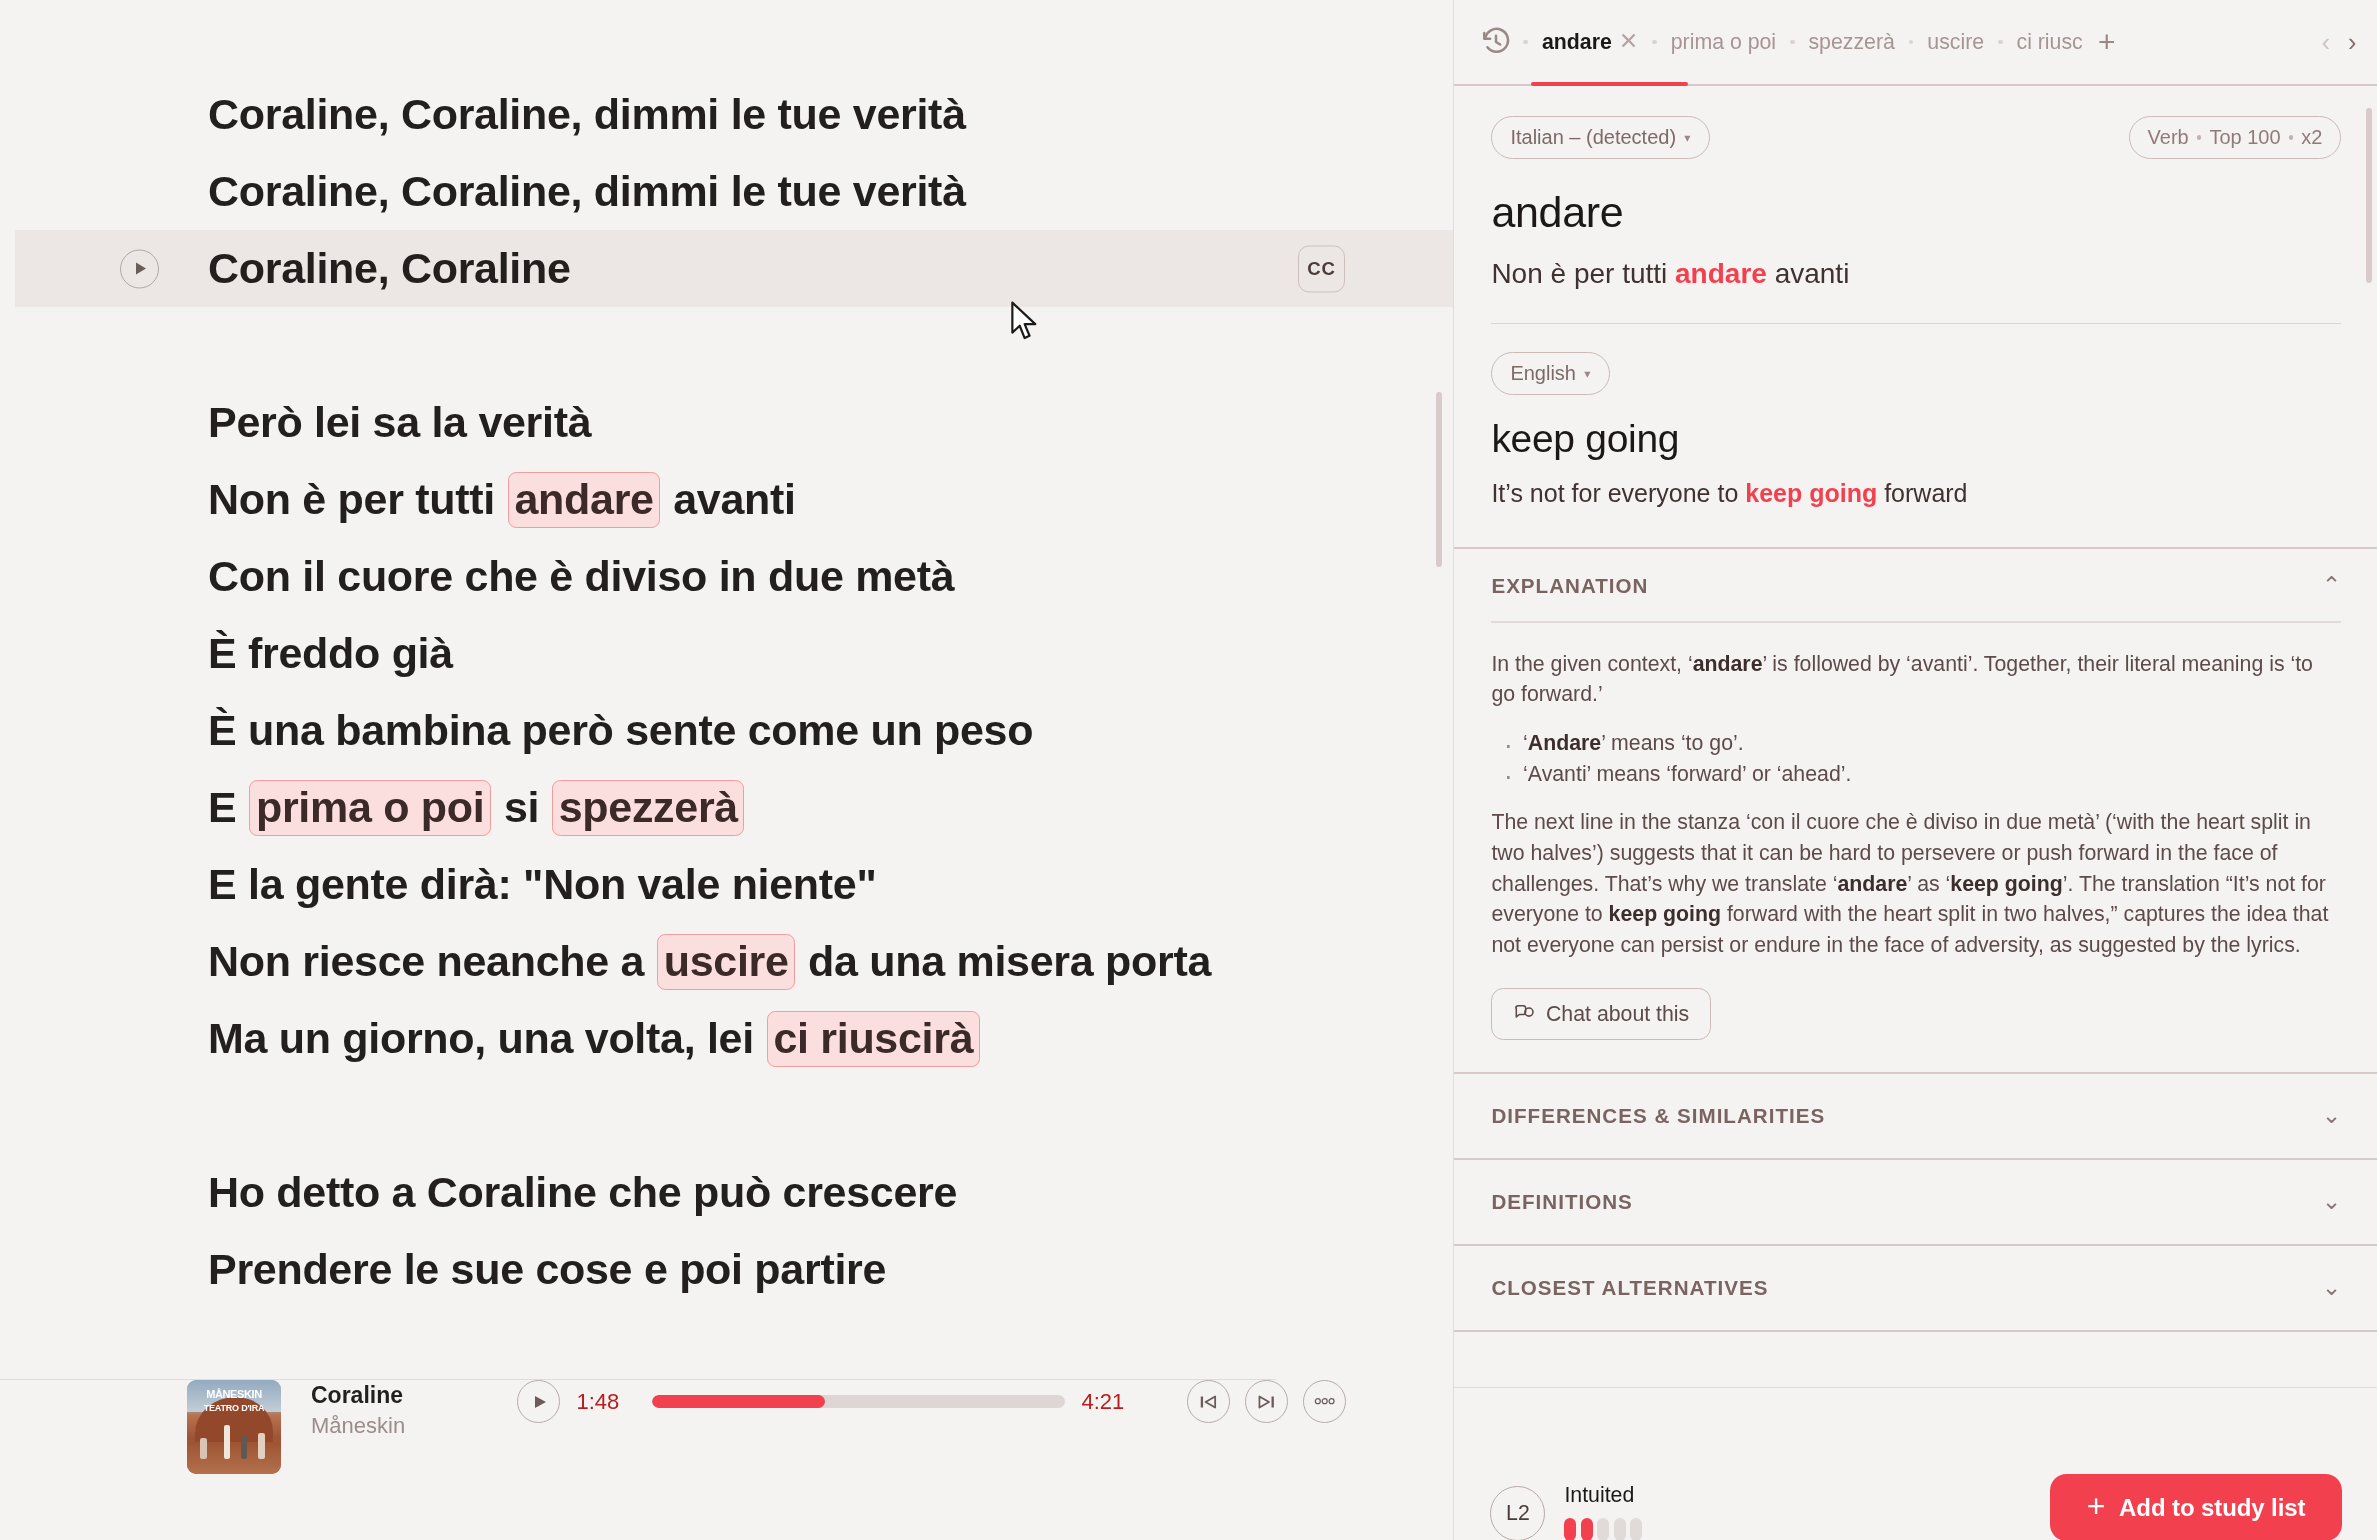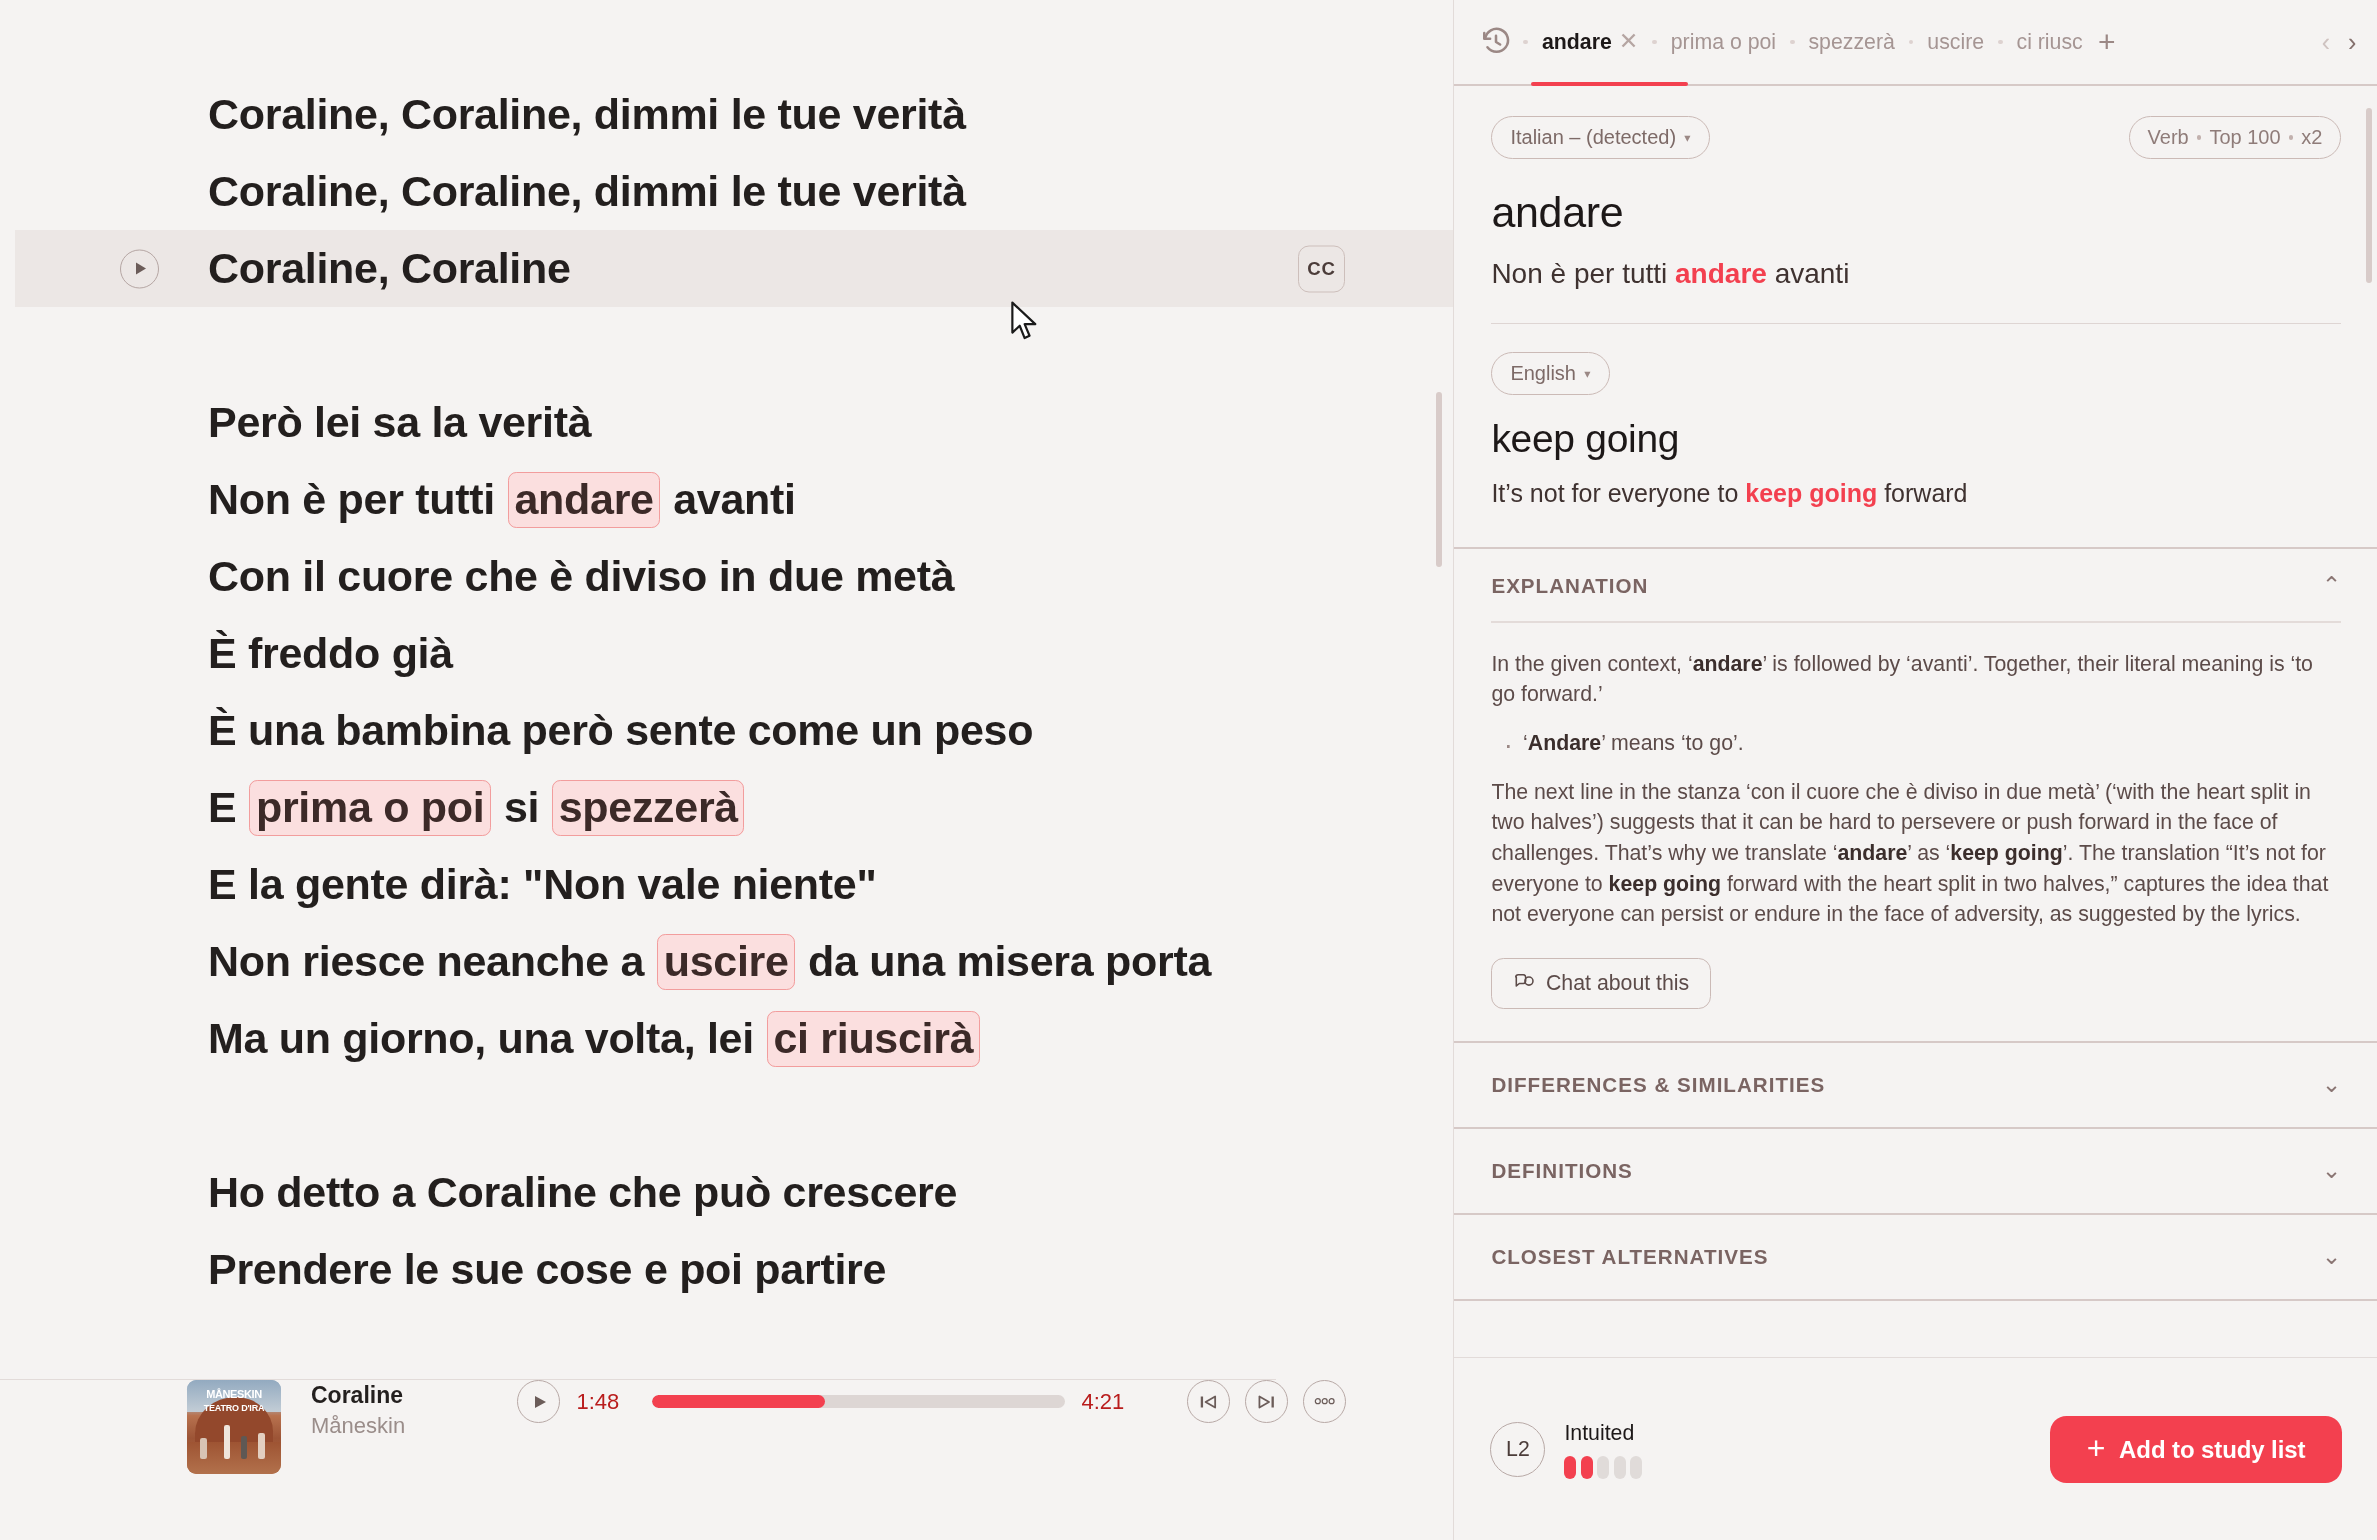--- a/index.html
+++ b/index.html
@@ -225,23 +225,23 @@
     padding: 12.4px 20.6px; font-size: 21.3px; color:#5c4b49;
     margin: 9.6px 0 32px 0;
   }
   .acc-row { border-top: 2.1px solid #d6c9c7; }
   .acc-row .acc-header { padding: 30px 37px; }
   .acc-row.clipped { overflow:hidden; height: 30px; }
 
   
   .dict-footer {
     position:absolute; left:0; bottom:0;
-    width: 924px; height: 184px;
+    width: 924px; height: 154px;
     border-top: 1.4px solid #e2dbd9;
-    display:flex; align-items:center;
+    display:flex; align-items:flex-end;
     padding: 0 36px;
     background: #f5f3f2;
   }
   .lvl-badge {
     width: 55px; height: 55px; border-radius: 50%;
     border: 1.7px solid #b8a9a6;
     display:flex; align-items:center; justify-content:center;
     font-size: 21.3px; color:#4b3c39; flex:none;
   }
   .lvl-info { margin-left: 19px; }
@@ -463,20 +463,21 @@
           <span class="acc-title">EXPLANATION</span>
           <span class="acc-chev">⌃</span>
         </div>
         <div class="acc-rule"></div>
         <div class="acc-body">
           <p>
             <span>In the given context, ‘</span><b>andare</b><span>’ is followed by ‘avanti’. Together, their literal meaning is ‘to go forward.’</span>
           </p>
           <ul id="expBullets">
               <li>‘<b>Andare</b>’ means ‘to go’.</li>
+              <li>‘Avanti’ means ‘forward’ or ‘ahead’.</li>
             </ul>
           <p>
             <span>The next line in the stanza ‘con il cuore che è diviso in due metà’ (‘with the heart split in two halves’) suggests that it can be hard to persevere or push forward in the face of challenges. That’s why we translate ‘</span><b>andare</b><span>’ as ‘</span><b>keep going</b><span>’. The translation “It’s not for everyone to </span><b>keep going</b><span> forward with the heart split in two halves,” captures the idea that not everyone can persist or endure in the face of adversity, as suggested by the lyrics.</span>
           </p>
           <div class="chat-btn">
             <svg width="22" height="20.6" viewBox="0 0 24 22" fill="none" stroke="currentColor" stroke-width="1.7" stroke-linejoin="round">
               <path d="M3 4.2a2.6 2.6 0 0 1 2.6-2.6h5.6A2.6 2.6 0 0 1 13.8 4.2v4.4a2.6 2.6 0 0 1-2.6 2.6H6.9L3.6 13.9V4.2z"></path>
               <circle cx="17.4" cy="8.6" r="4.4"></circle>
             </svg>
             <span>Chat about this</span>

